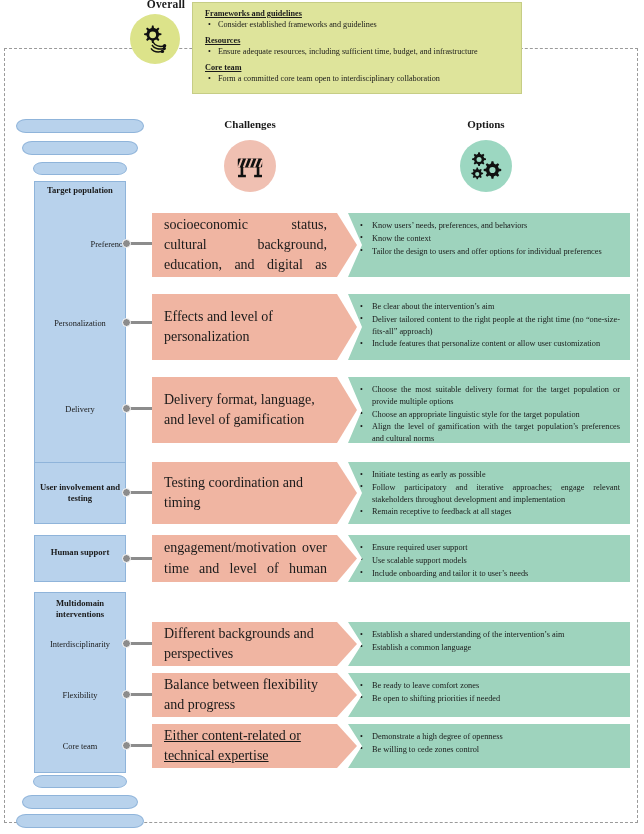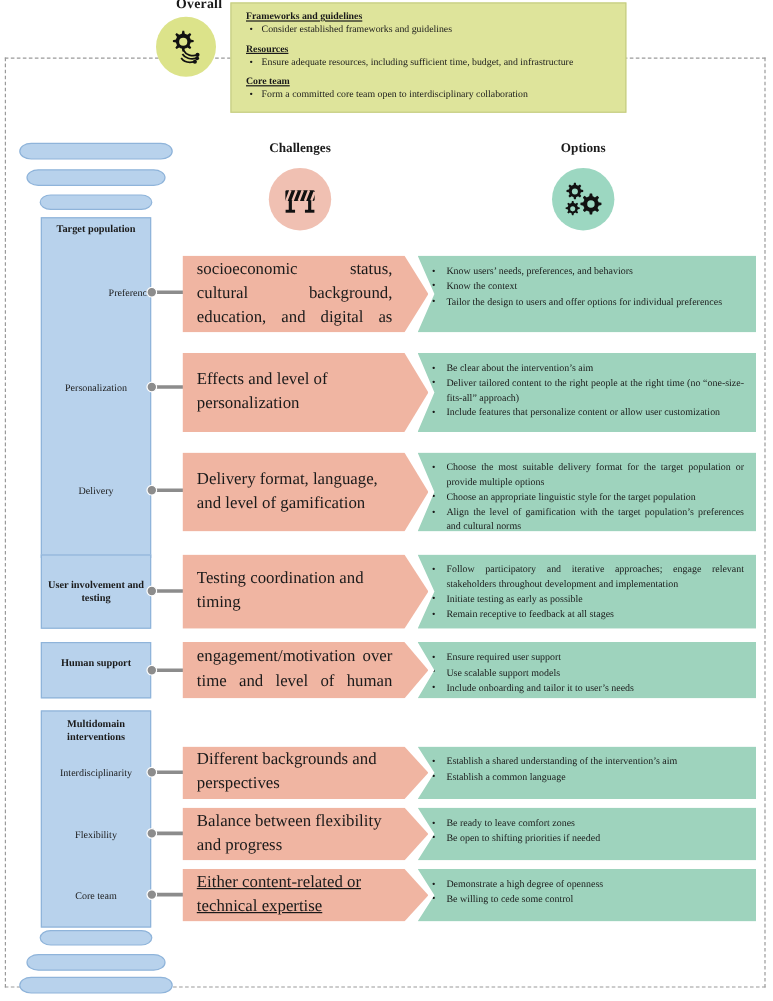--- a/index.html
+++ b/index.html
@@ -266,22 +266,22 @@
   <div class="connector" style="left:122px;top:488px;width:40px;">
     <div class="bar"></div>
       <div class="dot l"></div>
       <div class="dot r"></div>
   </div>
   <div class="chal nojust" style="left:152px;top:462px;width:205px;height:62px;">
     <div class="chal-txt">Testing coordination and timing</div>
   </div>
   <div class="opt" style="left:348px;top:462px;width:282px;height:62px;">
     <ul>
+      <li>Initiate testing as early as possible</li>
       <li>Follow participatory and iterative approaches; engage relevant stakeholders throughout development and implementation</li>
-      <li>Initiate testing as early as possible</li>
       <li>Remain receptive to feedback at all stages</li>
     </ul>
   </div>
 
   <div class="cat-box" style="left:34px;top:535px;width:92px;height:47px;"></div>
   <div class="cat-title" style="left:36px;top:547px;width:88px;">Human support</div>
   <div class="connector" style="left:122px;top:554px;width:40px;">
     <div class="bar"></div>
       <div class="dot l"></div>
       <div class="dot r"></div>
@@ -338,21 +338,21 @@
       <li>Be open to shifting priorities if needed</li>
     </ul>
   </div>
 
   <div class="chal nojust" style="left:152px;top:724px;width:205px;height:44px;text-decoration:underline;">
     <div class="chal-txt">Either content-related or technical expertise</div>
   </div>
   <div class="opt" style="left:348px;top:724px;width:282px;height:44px;">
     <ul>
       <li>Demonstrate a high degree of openness</li>
-      <li>Be willing to cede some control</li>
+      <li>Be willing to cede zones control</li>
     </ul>
   </div>
 
   <div class="funnel" style="left:33px;top:775px;width:94px;height:13px;"></div>
   <div class="funnel" style="left:22px;top:795px;width:116px;height:14px;"></div>
   <div class="funnel" style="left:16px;top:814px;width:128px;height:14px;"></div>
 
 </div>
 
 </body></html>

